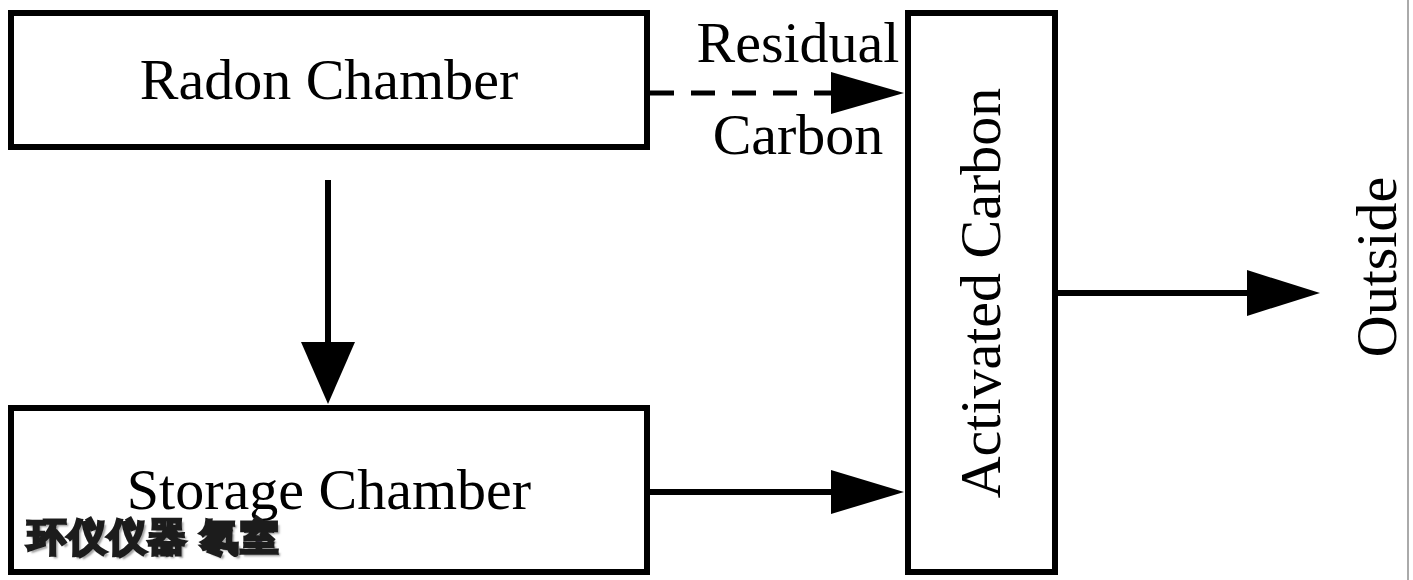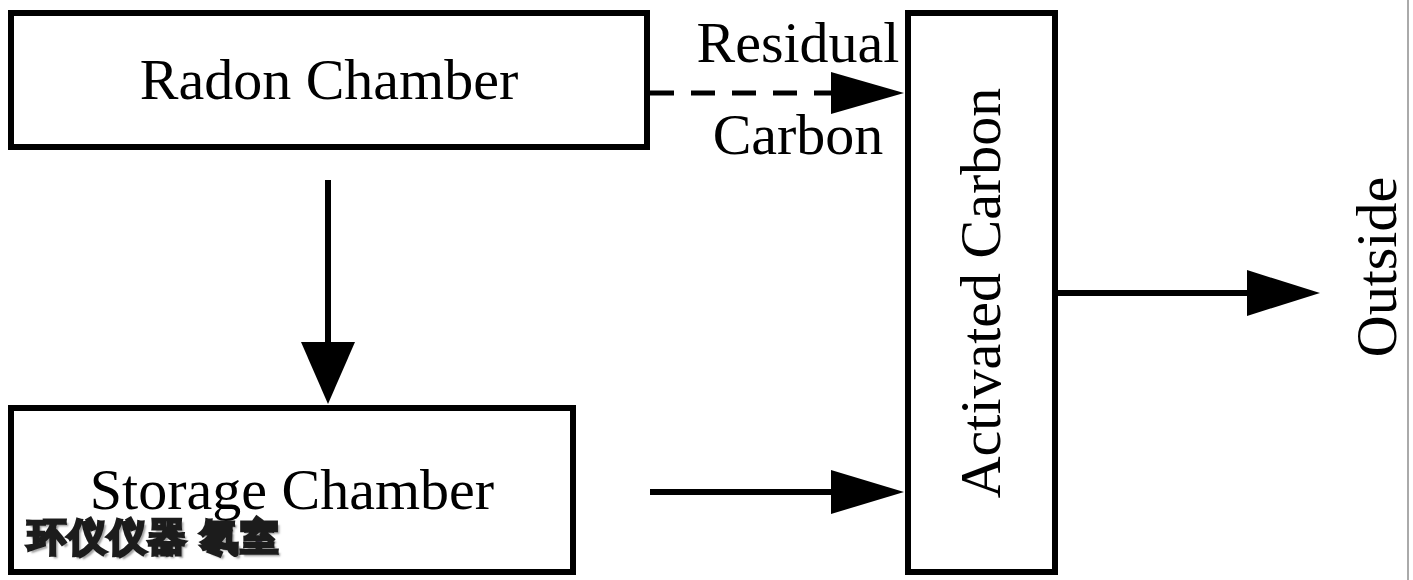--- a/index.html
+++ b/index.html
@@ -17,21 +17,21 @@
     border:6px solid #000;
     background:#ffffff;
     display:flex;
     align-items:center;
     justify-content:center;
     font-size:58px;
     line-height:1;
     white-space:nowrap;
   }
   #radon-box{left:8px;top:10px;width:642px;height:140px;}
-  #storage-box{left:8px;top:405px;width:568px;height:170px;}
+  #storage-box{left:8px;top:405px;width:642px;height:170px;}
   #carbon-box{left:905px;top:10px;width:153px;height:565px;}
   #carbon-box .vlabel{transform:rotate(-90deg);white-space:nowrap;}
   .edge-label{
     position:absolute;
     left:650px;width:256px;
     text-align:center;
     font-size:58px;line-height:1;
     white-space:nowrap;
     margin-left:20px;
   }

